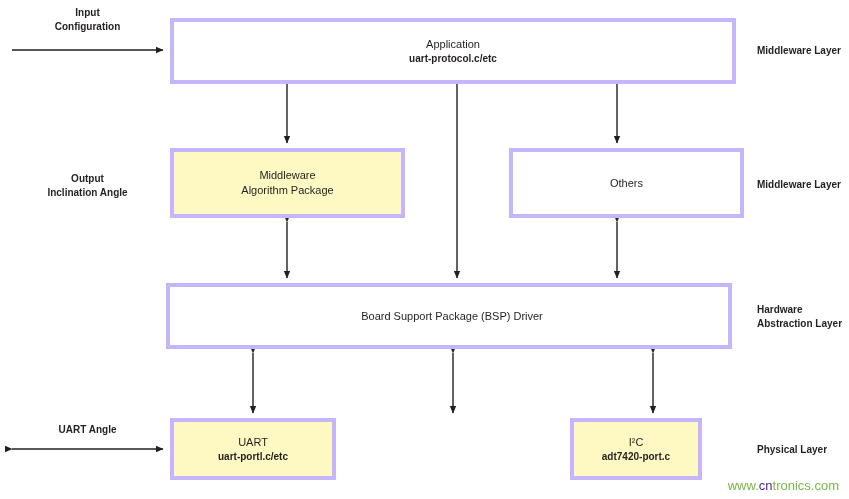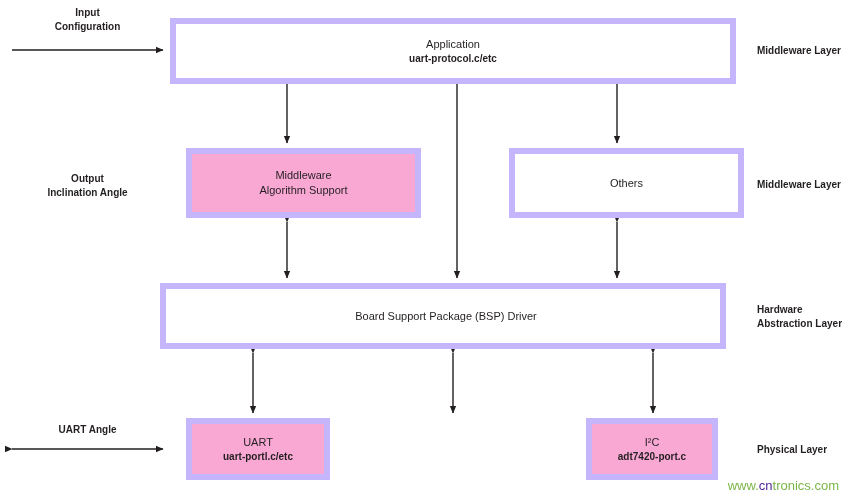--- a/index.html
+++ b/index.html
@@ -11,31 +11,31 @@
     position: relative;
     width: 849px;
     height: 499px;
     background: #ffffff;
     font-family: "Liberation Sans", sans-serif;
     overflow: hidden;
   }
   .box {
     position: absolute;
     box-sizing: border-box;
-    border: 6px solid #c4b5fd;
+    border: 4px solid #c4b5fd;
     display: flex;
     flex-direction: column;
     align-items: center;
     justify-content: center;
     text-align: center;
     line-height: 1.35;
     color: #231f20;
   }
   .box.white { background: #ffffff; }
-  .box.blue  { background: #f9a8d4; margin-left: 16px; }
+  .box.blue  { background: #fef9c3; }
   .box .l1 { font-size: 11px; }
   .box .l2 { font-size: 10px; font-weight: bold; }
   .side-label {
     position: absolute;
     font-size: 10px;
     font-weight: bold;
     color: #231f20;
     text-align: center;
     line-height: 1.4;
     white-space: pre-line;
@@ -112,32 +112,32 @@
     </g>
   </svg>
 
   <div class="box white" style="left:170px; top:18px; width:566px; height:66px;">
     <div class="l1">Application</div>
     <div class="l2">uart-protocol.c/etc</div>
   </div>
 
   <div class="box blue" style="left:170px; top:148px; width:235px; height:70px;">
     <div class="l1">Middleware</div>
-    <div class="l1">Algorithm Support</div>
+    <div class="l1">Algorithm Package</div>
   </div>
 
   <div class="box white" style="left:501px; top:148px; width:235px; height:70px;margin-left:8px;">
     <div class="l1">Others</div>
   </div>
 
-  <div class="box white" style="left:160px; top:283px; width:566px; height:66px;padding-left:6px;">
+  <div class="box white" style="left:166px; top:283px; width:566px; height:66px;padding-left:6px;">
     <div class="l1">Board Support Package (BSP) Driver</div>
   </div>
 
-  <div class="box blue" style="left:170px; top:418px; width:144px; height:62px;align-items:center;">
+  <div class="box blue" style="left:170px; top:418px; width:166px; height:62px;align-items:center;">
     <div class="l1">UART</div>
     <div class="l2">uart-portl.c/etc</div>
   </div>
 
 
   <div class="box blue" style="left:570px; top:418px; width:132px; height:62px;">
     <div class="l1">I²C</div>
     <div class="l2">adt7420-port.c</div>
   </div>
 

